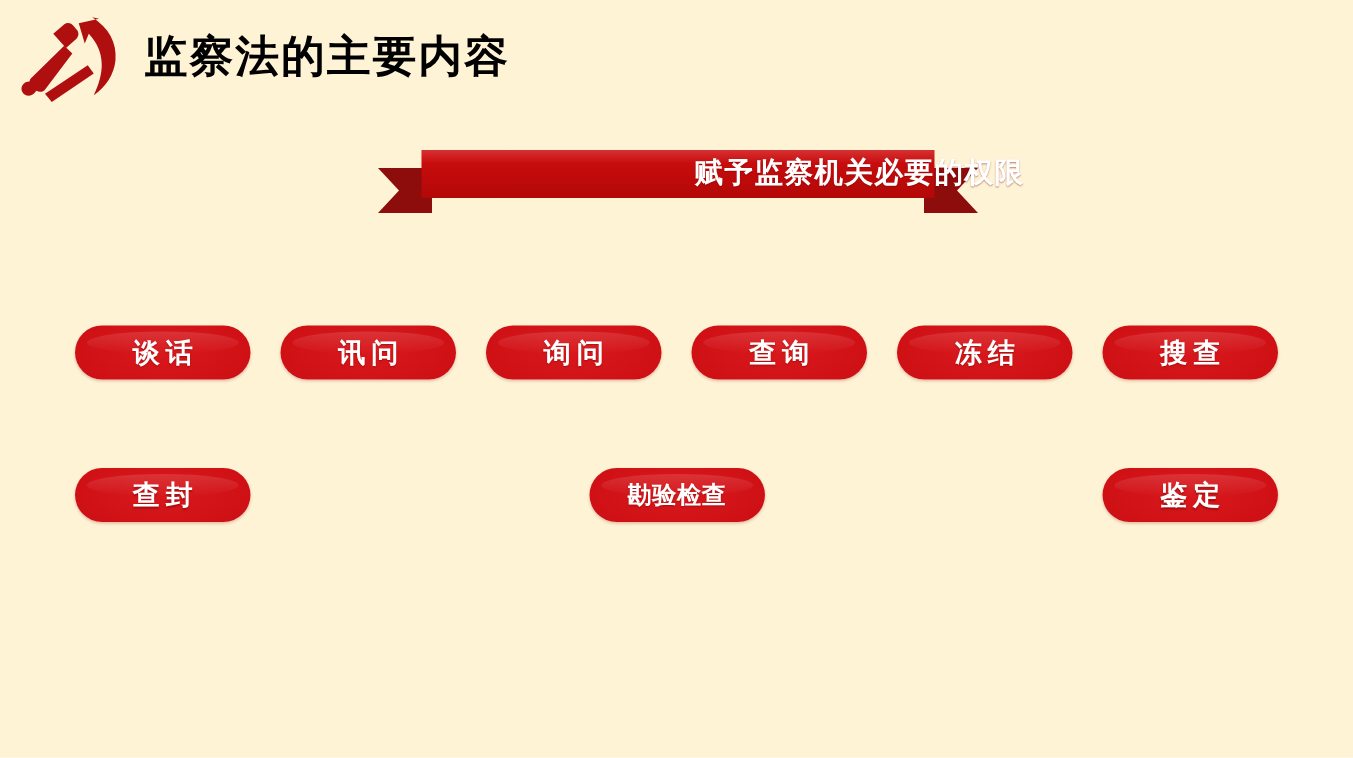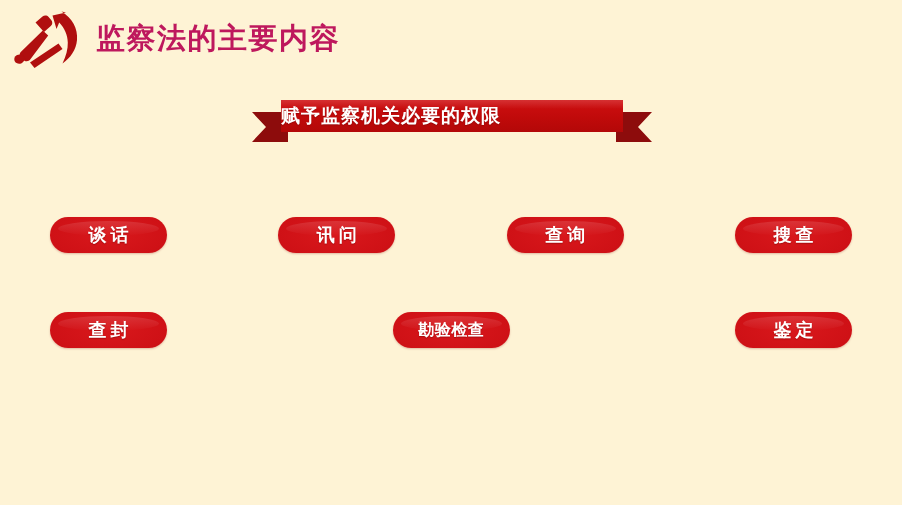--- a/index.html
+++ b/index.html
@@ -37,21 +37,21 @@
     height: 64px;
   }
 
   #page-title {
     position: absolute;
     left: 96px;
     top: 17px;
     font-family: Liberation Serif, serif;
     font-size: 29px;
     font-weight: bold;
-    color: #be185d;
+    color: #000000;
     letter-spacing: 1.5px;
     line-height: 42px;
     white-space: nowrap;
   }
 
   
   #banner {
     position: absolute;
     left: 252px;
     top: 96px;
@@ -94,21 +94,21 @@
     background: linear-gradient(180deg, rgba(255,255,255,0.14), rgba(255,255,255,0));
   }
 
   #banner-label {
     position: absolute;
     left: 29px;
     top: 4px;
     width: 402px;
     height: 32px;
     line-height: 32px;
-    text-align: left;
+    text-align: right;
     color: #ffffff;
     font-size: 19px;
     font-weight: bold;
     letter-spacing: 1px;
     white-space: nowrap;
     text-shadow: 0 1px 1px rgba(110,0,0,0.45);
   }
 
   
   .pill-row {
@@ -196,23 +196,29 @@
   </div>
 
   <div class="pill-row" id="pill-row-1">
     <div class="pill">
       <span class="pill-label">谈话</span>
     </div>
     <div class="pill">
       <span class="pill-label">讯问</span>
     </div>
     <div class="pill">
+      <span class="pill-label">询问</span>
+    </div>
+    <div class="pill">
       <span class="pill-label">查询</span>
     </div>
     <div class="pill">
+      <span class="pill-label">冻结</span>
+    </div>
+    <div class="pill">
       <span class="pill-label">搜查</span>
     </div>
   </div>
 
   <div class="pill-row" id="pill-row-2">
     <div class="pill">
       <span class="pill-label">查封</span>
     </div>
     <div class="pill">
       <span class="pill-label tight">勘验检查</span>

